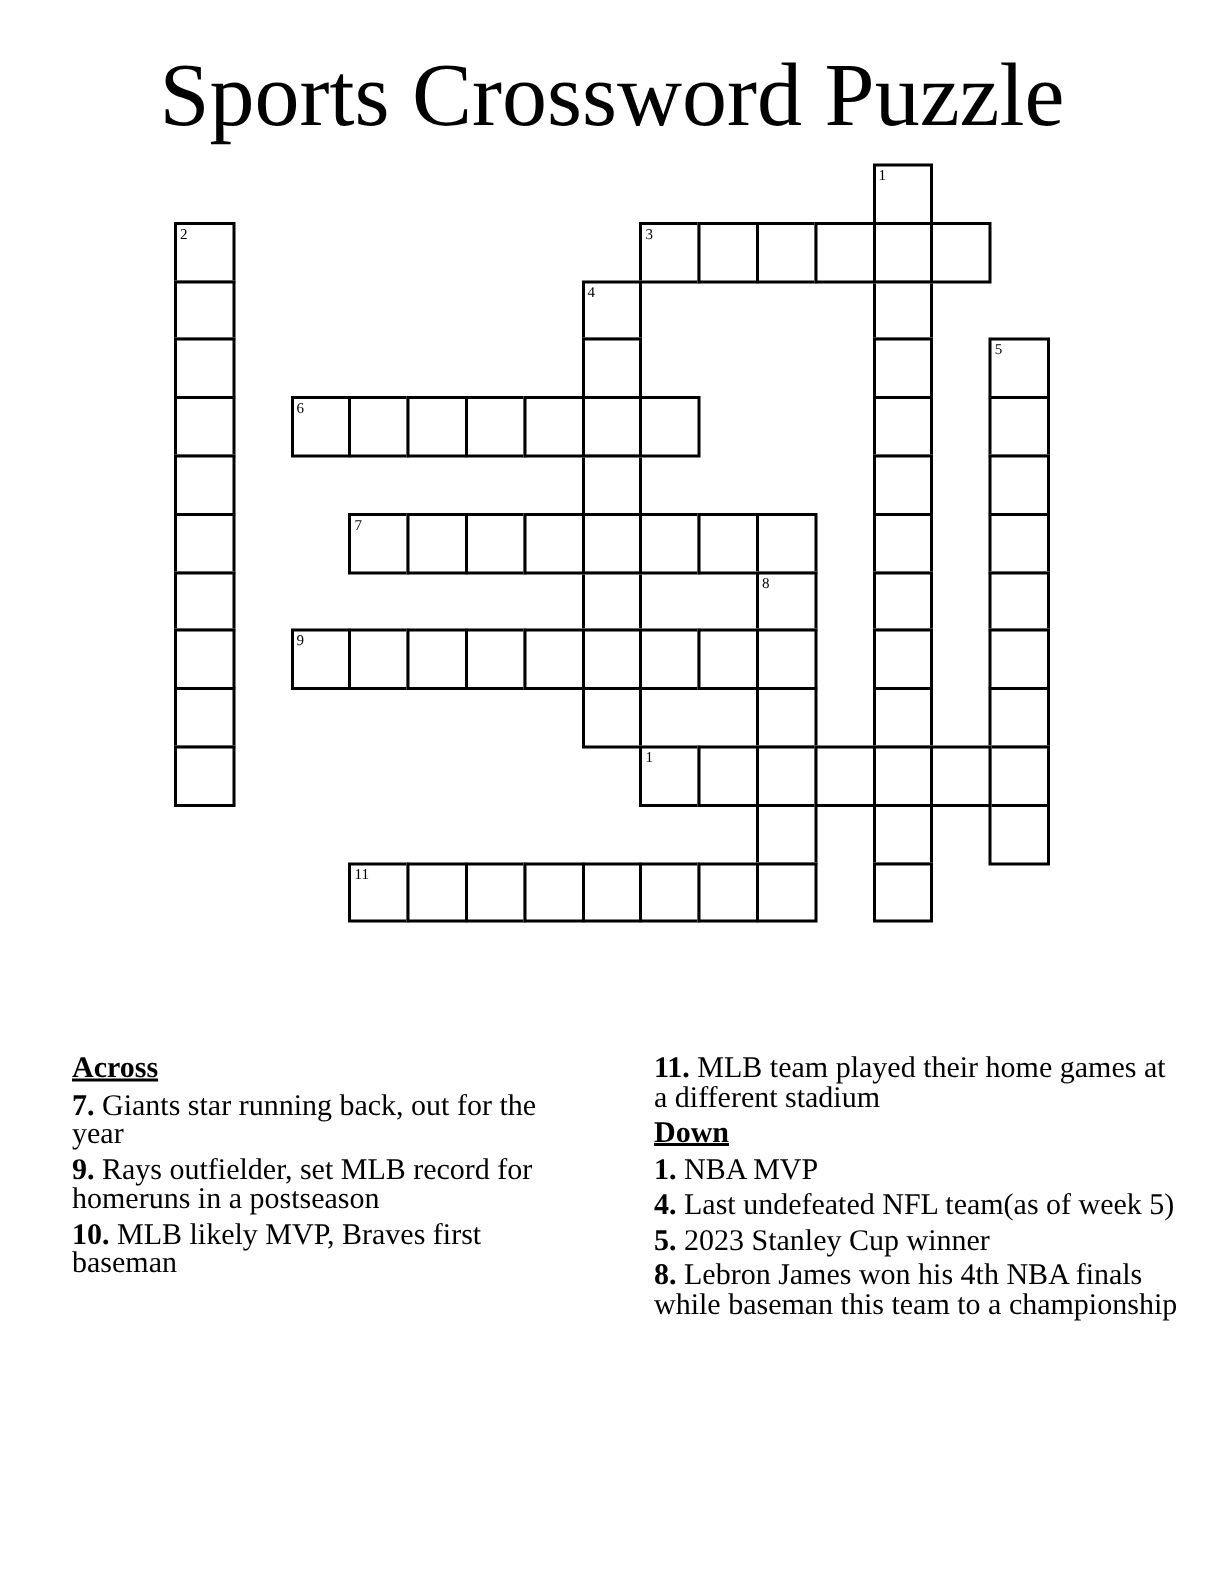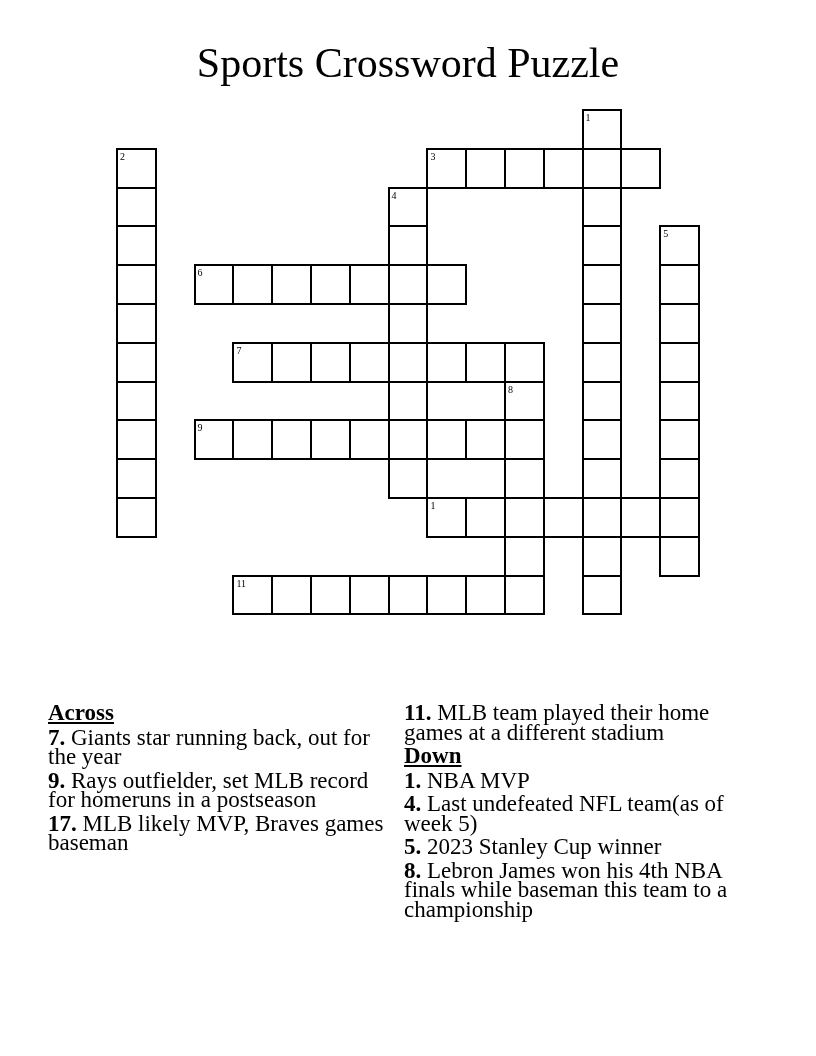--- a/index.html
+++ b/index.html
@@ -1,23 +1,23 @@
 <!DOCTYPE html>
 <html><head>
 <meta charset="utf-8">
 <style>
   html, body { margin: 0; padding: 0; background: #ffffff; }
   body { width: 816px; height: 1056px; position: relative; font-family: "Liberation Serif", "DejaVu Serif", serif; color: #000; overflow: hidden; }
-  .title { position: absolute; top: 30px; left: 0; width: 816px; text-align: center; font-size: 42px; line-height: 66px; font-weight: normal; margin: 0; }
+  .title { position: absolute; top: 30px; left: 0; width: 816px; text-align: center; font-size: 60px; line-height: 66px; font-weight: normal; margin: 0; }
   .grid { position: absolute; left: 0; top: 0; width: 816px; height: 700px; }
   .cell { position: absolute; width: 38.8px; height: 38.8px; box-sizing: border-box; border: 2px solid #000; background: #fff; }
   .cell .num { position: absolute; top: 1px; left: 2px; font-size: 10px; line-height: 11px; font-family: "Liberation Serif", serif; }
-  .clues { position: absolute; top: 703px; font-size: 23px; line-height: 19.5px; }
+  .clues { position: absolute; top: 703px; font-size: 20px; line-height: 19.5px; }
   .col-left { left: 48px; width: 345px; }
-  .col-right { left: 404px; width: 350px; }
+  .col-right { left: 436px; width: 350px; }
   .heading { font-weight: bold; text-decoration: underline; margin-bottom: 5px; }
   .clue { margin-bottom: 4px; }
   .clue b { font-weight: bold; }
 </style>
 </head>
 <body>
 
 <h1 class="title">Sports Crossword Puzzle</h1>
 
 <div class="grid" id="grid">
@@ -124,21 +124,21 @@
     <div class="cell" style="left: 348.8px; top: 574.6px; width: 40.8px; height: 40.8px;"></div>
     <div class="cell" style="left: 387.6px; top: 574.6px; width: 40.8px; height: 40.8px;"></div>
     <div class="cell" style="left: 426.4px; top: 574.6px; width: 40.8px; height: 40.8px;"></div>
     <div class="cell" style="left: 465.2px; top: 574.6px; width: 40.8px; height: 40.8px;"></div>
   </div>
 
 <div class="clues col-left">
   <div class="heading">Across</div>
   <div class="clue"><b>7.</b> <span>Giants star running back, out for the year</span></div>
   <div class="clue"><b>9.</b> <span>Rays outfielder, set MLB record for homeruns in a postseason</span></div>
-  <div class="clue"><b>17.</b> <span>MLB likely MVP, Braves games baseman</span></div>
+  <div class="clue"><b>10.</b> <span>MLB likely MVP, Braves first baseman</span></div>
 </div>
 
 <div class="clues col-right">
   <div class="clue"><b>11.</b> <span>MLB team played their home games at a different stadium</span></div>
   <div class="heading">Down</div>
   <div class="clue"><b>1.</b> <span>NBA MVP</span></div>
   <div class="clue"><b>4.</b> <span>Last undefeated NFL team(as of week 5)</span></div>
   <div class="clue"><b>5.</b> <span>2023 Stanley Cup winner</span></div>
   <div class="clue"><b>8.</b> <span>Lebron James won his 4th NBA finals while baseman this team to a championship</span></div>
 </div>

